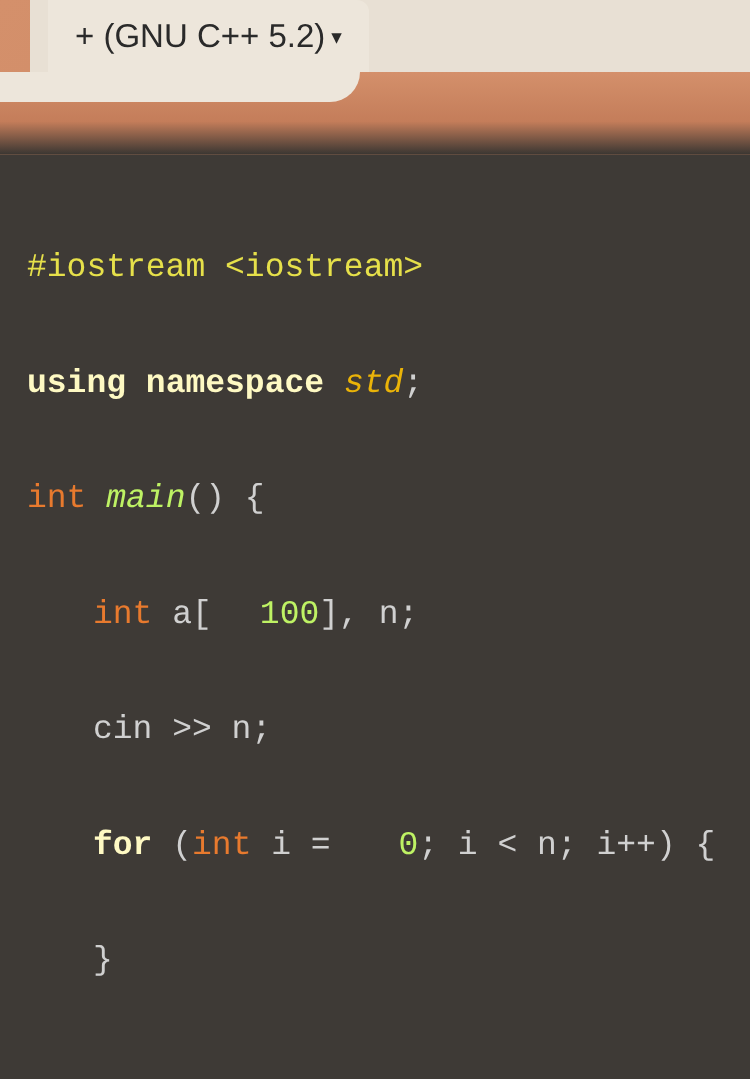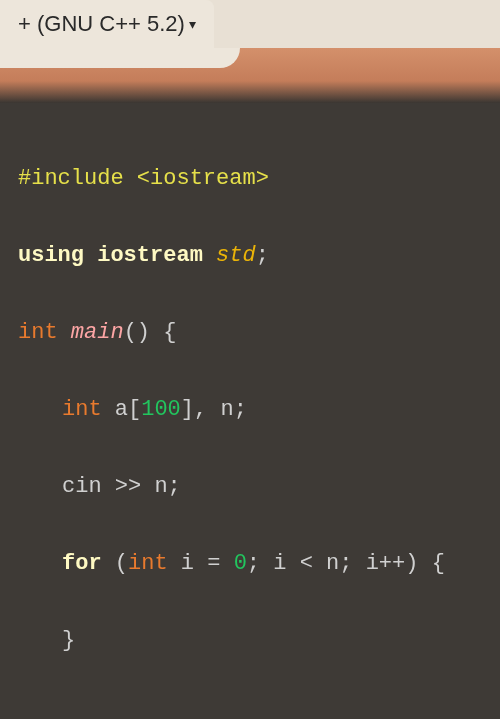--- a/index.html
+++ b/index.html
@@ -13,21 +13,22 @@
       background: linear-gradient(135deg, #d4906b 0%, #c47d5a 100%);
       font-family: "Consolas", "Courier New", monospace;
       overflow: hidden;
       position: relative;
     }
     .tab-bar {
       background: #e8e0d4;
       height: 48px;
       display: flex;
       align-items: center;
-      padding-left: 0;
+      padding-left: 12px;
+      margin-left: 20px;
     }
     .tab {
       background: #ede6db;
       height: 100%;
       padding: 0 18px;
       display: flex;
       align-items: center;
       border-top-right-radius: 8px;
       border-bottom: none;
       font-family: Arial, sans-serif;
@@ -65,41 +66,41 @@
       min-height: 616px;
     }
     .code-line {
       display: block;
     }
     .indent-1 { padding-left: 44px; }
     .indent-2 { padding-left: 88px; }
     .tok-directive { color: #e6e04a; }
     .tok-keyword { color: #fef9c3; font-weight: bold;}
     .tok-type { color: #e87a2e; font-weight: normal;}
-    .tok-funcname { color: #fca5a5; font-style: italic; }
+    .tok-funcname { color: #bef264; font-style: italic; }
     .tok-identifier { color: #eab308; font-style: italic; }
     .tok-punct { color: #d0d0d0; }
-    .tok-number { color: #22c55e; }
+    .tok-number { color: #bef264; margin-left: 32px; }
     .tok-var { color: #d0d0d0; }
   </style>
 </head>
 <body>
 
 <div class="tab-bar">
   <div class="tab">
     <span>+ (GNU C++ 5.2)</span>
     <span class="tab-dropdown">▾</span>
   </div>
 </div>
 
 <div class="editor-gap"></div>
 
 <div class="editor">
-<span class="code-line"><span class="tok-directive">#include</span> <span class="tok-directive">&lt;iostream&gt;</span></span>
-<span class="code-line"><span class="tok-keyword">using</span> <span class="tok-keyword">iostream</span> <span class="tok-identifier">std</span><span class="tok-punct">;</span></span>
+<span class="code-line"><span class="tok-directive">#iostream</span> <span class="tok-directive">&lt;iostream&gt;</span></span>
+<span class="code-line"><span class="tok-keyword">using</span> <span class="tok-keyword">namespace</span> <span class="tok-identifier">std</span><span class="tok-punct">;</span></span>
 <span class="code-line"><span class="tok-type">int</span> <span class="tok-funcname">main</span><span class="tok-punct">()</span> <span class="tok-punct">{</span></span>
 <span class="code-line indent-1"><span class="tok-type">int</span> <span class="tok-var">a[</span><span class="tok-number">100</span><span class="tok-var">], n;</span></span>
 <span class="code-line indent-1"><span class="tok-var">cin &gt;&gt; n;</span></span>
 <span class="code-line indent-1"><span class="tok-keyword">for</span> <span class="tok-punct">(</span><span class="tok-type">int</span> <span class="tok-var">i =</span> <span class="tok-number">0</span><span class="tok-var">; i &lt; n; i++) {</span></span>
 <span class="code-line indent-1"><span class="tok-punct">}</span></span>
 
 
 
 </div>
 

